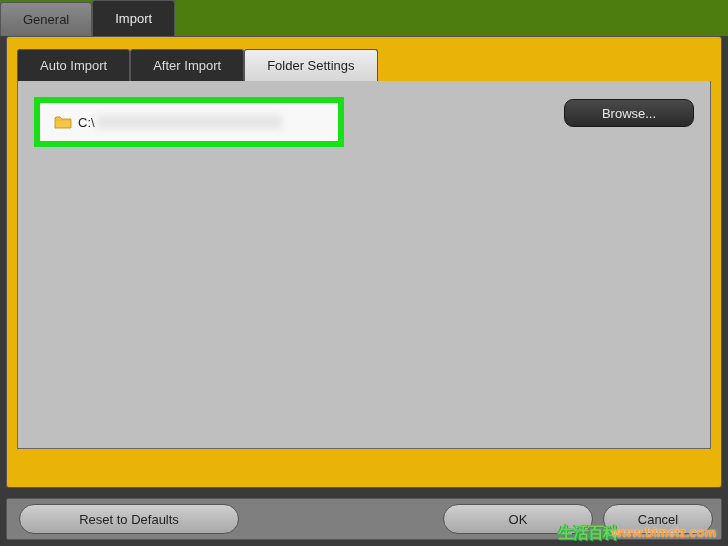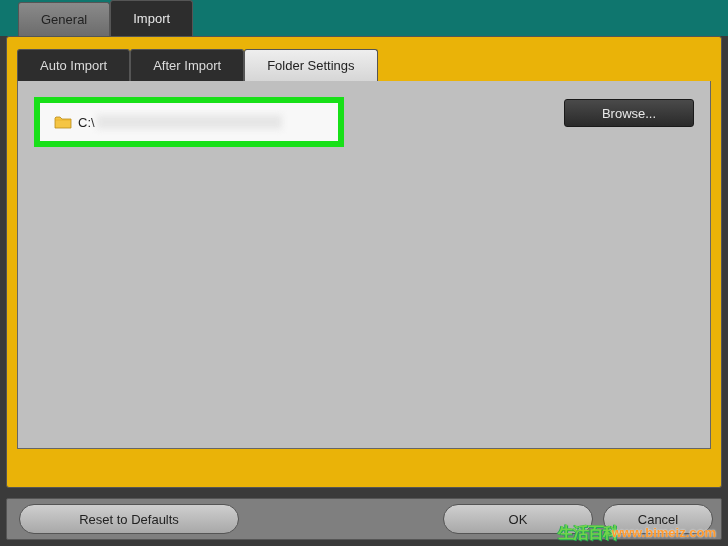--- a/index.html
+++ b/index.html
@@ -1,20 +1,20 @@
 <!DOCTYPE html>
 <html><head>
 <meta charset="utf-8">
 <style>
   * { box-sizing: border-box; margin: 0; padding: 0; font-family: "Segoe UI", Tahoma, sans-serif; }
   html, body { width: 728px; height: 546px; overflow: hidden; }
   body { background: #3a3a3a; }
 
   
-  .top-tabs { display: flex; height: 36px; background: #0f766e; padding-left: 18px; }
+  .top-tabs { display: flex; height: 36px; background: #4d7c0f; }
   .top-tab {
     padding: 0 22px; height: 36px; line-height: 36px;
     font-size: 13px; color: #d0d0d0; cursor: pointer;
     border-top-left-radius: 3px; border-top-right-radius: 3px;
   }
   .top-tab.inactive {
     background: linear-gradient(#8a8a8a,#6c6c6c);
     color: #222; border: 1px solid #555; border-bottom: none;
     margin-top: 2px; height: 34px; line-height: 34px;
   }
@@ -69,21 +69,21 @@
   .blur-bar {
     display: inline-block; width: 185px; height: 14px;
     background: #e6e6e6; filter: blur(3px); margin-left: 2px;
   }
 
   .browse-btn {
     position: absolute; right: 16px; top: 18px;
     width: 130px; height: 28px;
     background: linear-gradient(#4a4a4a,#2a2a2a);
     color: #e8e8e8; font-size: 13px;
-    border: 1px solid #1a1a1a; border-radius: 3px;
+    border: 1px solid #1a1a1a; border-radius: 9px;
     cursor: pointer;
   }
 
   
   .bottom-bar {
     margin: 10px 6px 0 6px; height: 42px;
     display: flex; align-items: center;
     background: #7f7f7f; border: 1px solid #555; border-radius: 2px;
     padding: 0 8px;
   }

